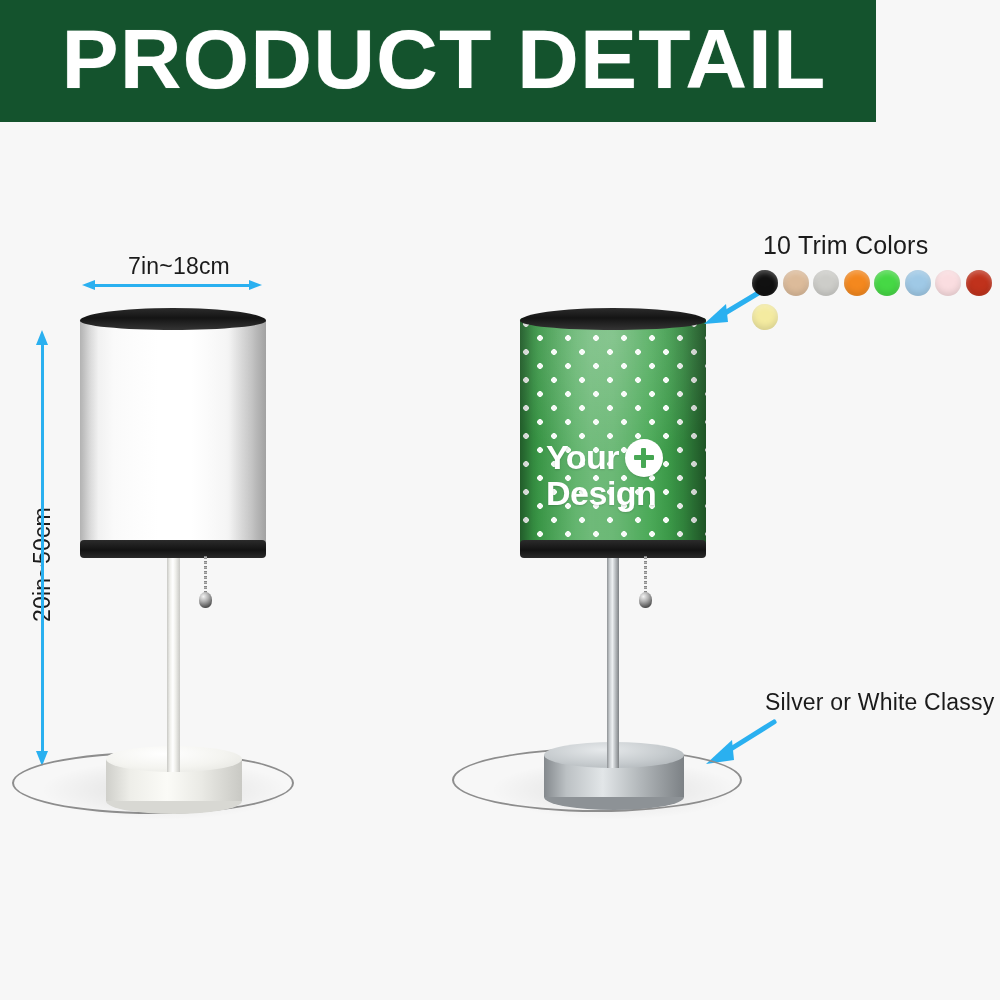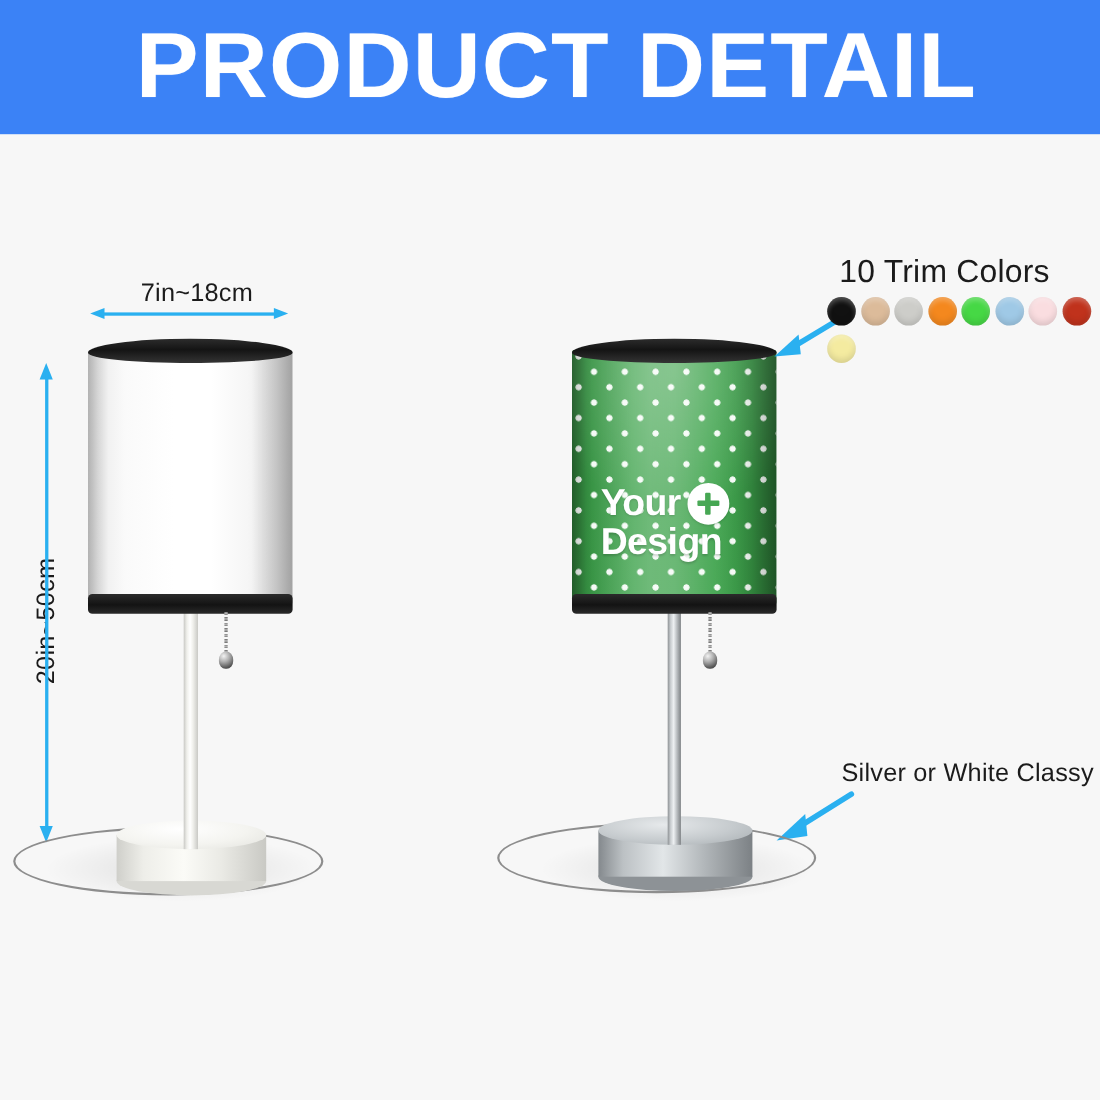--- a/index.html
+++ b/index.html
@@ -15,22 +15,22 @@
     position: relative;
     width: 1000px; height: 1000px;
     background: #f7f7f7;
     overflow: hidden;
   }
 
   
   .banner {
     position: absolute;
     left: 0; top: 0;
-    width: 1000px; height: 122px;
-    background: #3b82f6;
+    width: 876px; height: 122px;
+    background: #14532d;
     display: flex;
     align-items: center;
     justify-content: center;
     overflow: hidden;
     padding-left: 12px;
   }
   .banner-title {
     color: #ffffff;
     font-family: "Liberation Sans Narrow", "Liberation Sans", sans-serif;
     font-weight: 700;
@@ -108,21 +108,21 @@
     font-size: 23px;
     font-weight: 500;
   }
 
   
   .ptr { position: absolute; }
   .ptr svg { display: block; overflow: visible; }
 
   .label-trim {
     left: 763px; top: 231px;
-    font-size: 29px;
+    font-size: 25px;
     font-weight: 500;
   }
   .label-classy {
     left: 765px; top: 689px;
     font-size: 23px;
     font-weight: 500;
   }
 
   
   .swatches {

